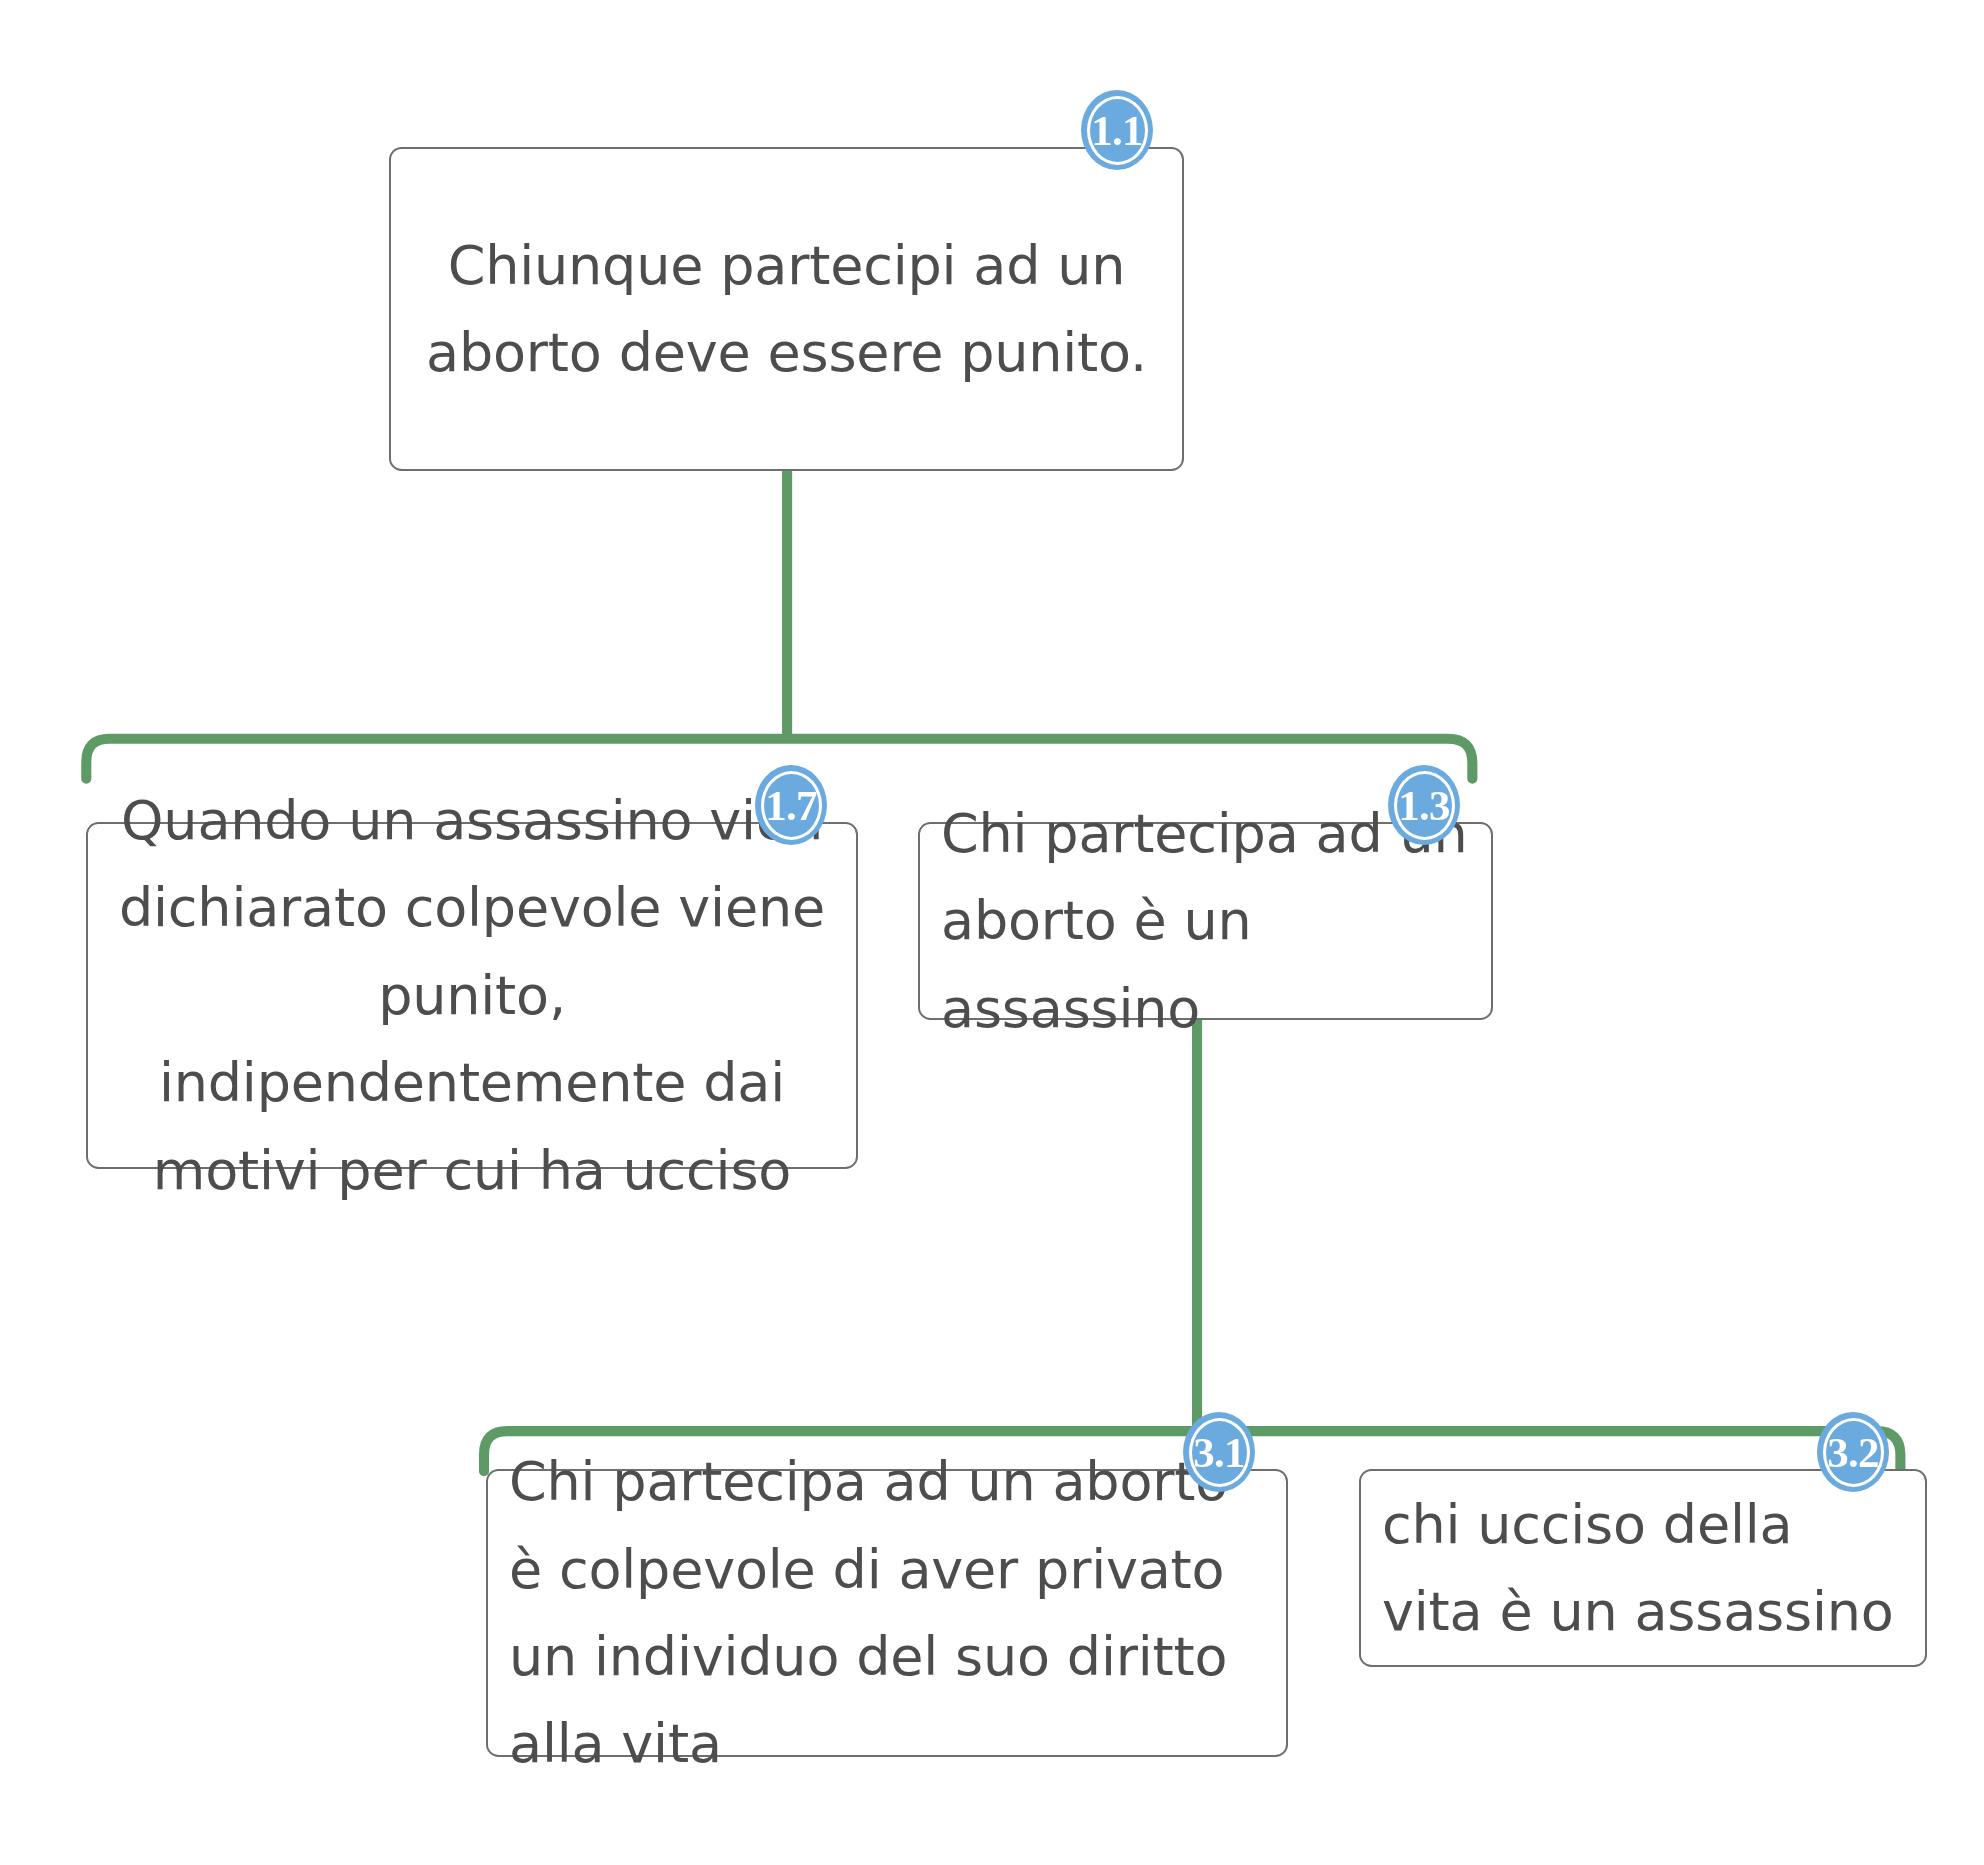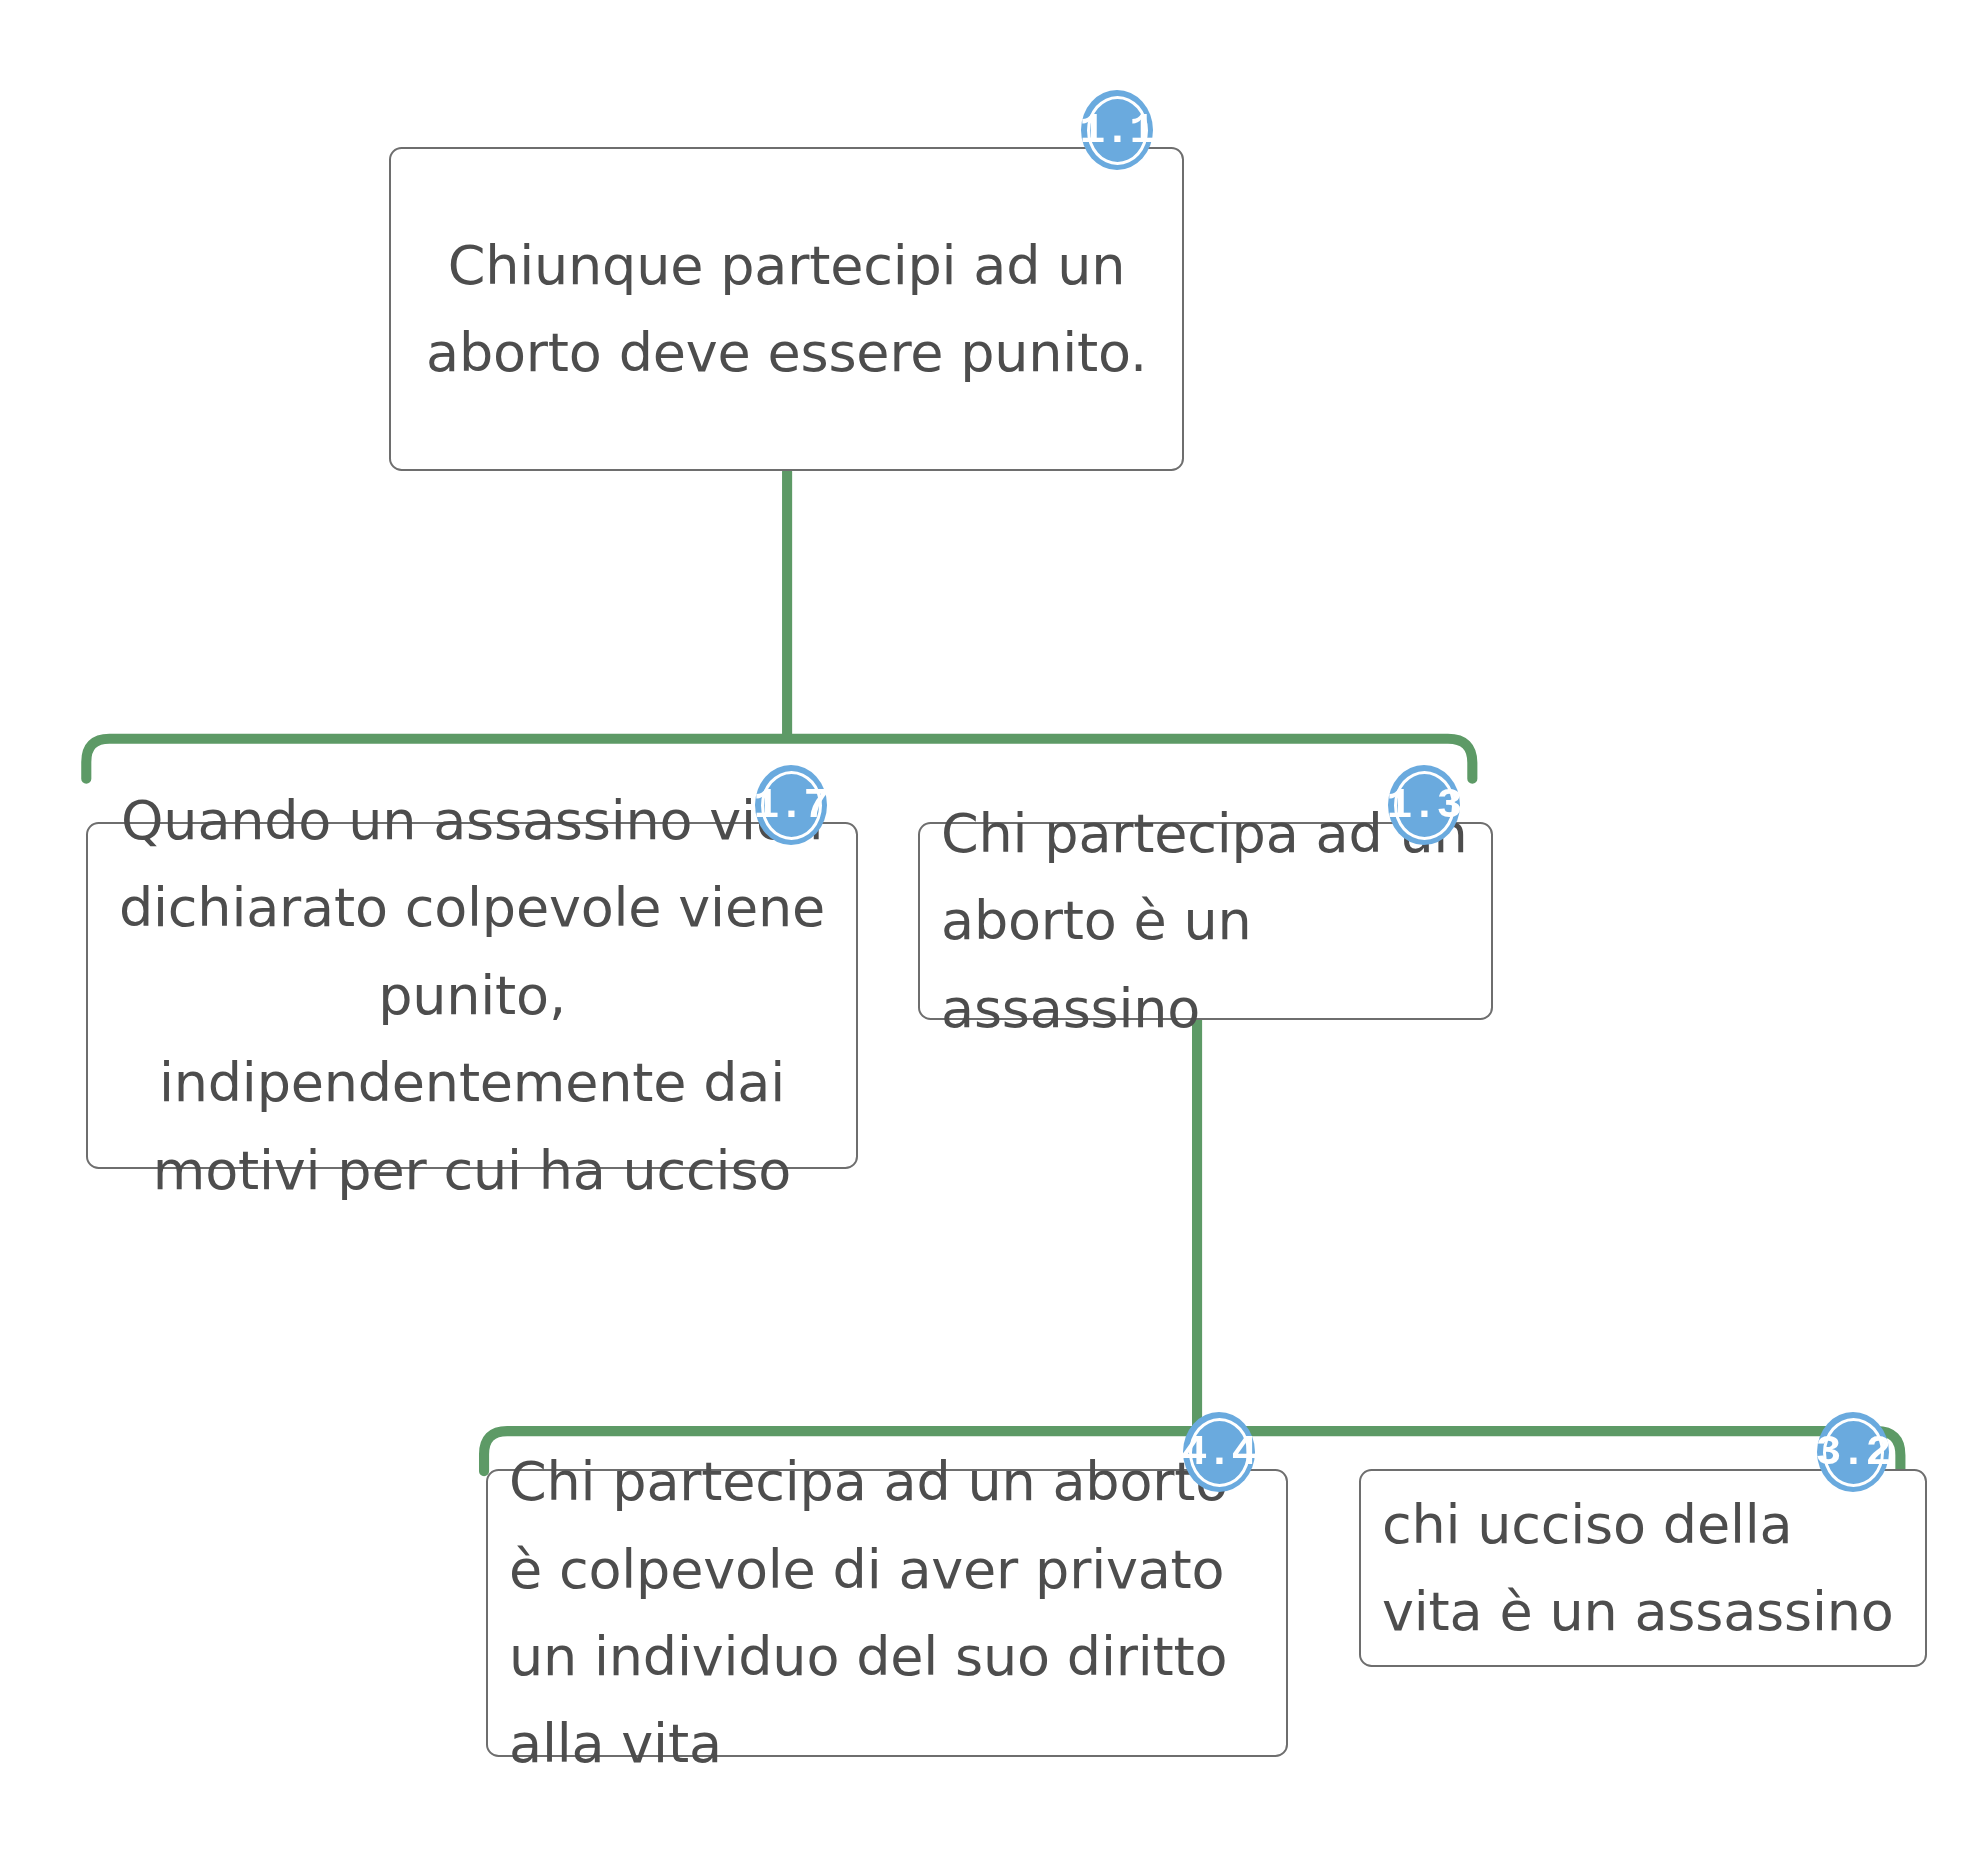--- a/index.html
+++ b/index.html
@@ -69,21 +69,21 @@
     border: 3.8px solid #ffffff;
     border-radius: 50%;
     box-sizing: border-box;
   }
   .badge .badge-label {
     position: relative;
     z-index: 2;
     color: #ffffff;
     font-size: 43px;
     font-weight: bold;
-    font-family: Liberation Mono, monospace;
+    font-family: Liberation Serif, serif;
     line-height: 1;
     letter-spacing: -0.8px;
   }
 </style>
 </head>
 <body>
 
 <div id="canvas">
 
   <svg id="edges" viewBox="0 0 4716 4433" xmlns="http://www.w3.org/2000/svg">
@@ -119,21 +119,21 @@
   <div class="badge" style="left:1388px; top:765px;">
     <div class="ring"></div>
     <span class="badge-label">1.3</span>
   </div>
 
   <div class="node" style="left:486px; top:1469px; width:802px; height:288px;">
     <div class="node-text left">Chi partecipa ad un aborto è colpevole di aver privato un individuo del suo diritto alla vita</div>
   </div>
   <div class="badge" style="left:1183px; top:1412px;">
     <div class="ring"></div>
-    <span class="badge-label">4.4</span>
+    <span class="badge-label">3.1</span>
   </div>
 
   <div class="node" style="left:1359px; top:1469px; width:568px; height:198px;">
     <div class="node-text left">chi ucciso della vita è un assassino</div>
   </div>
   <div class="badge" style="left:1817px; top:1412px;">
     <div class="ring"></div>
     <span class="badge-label">3.2</span>
   </div>
 

